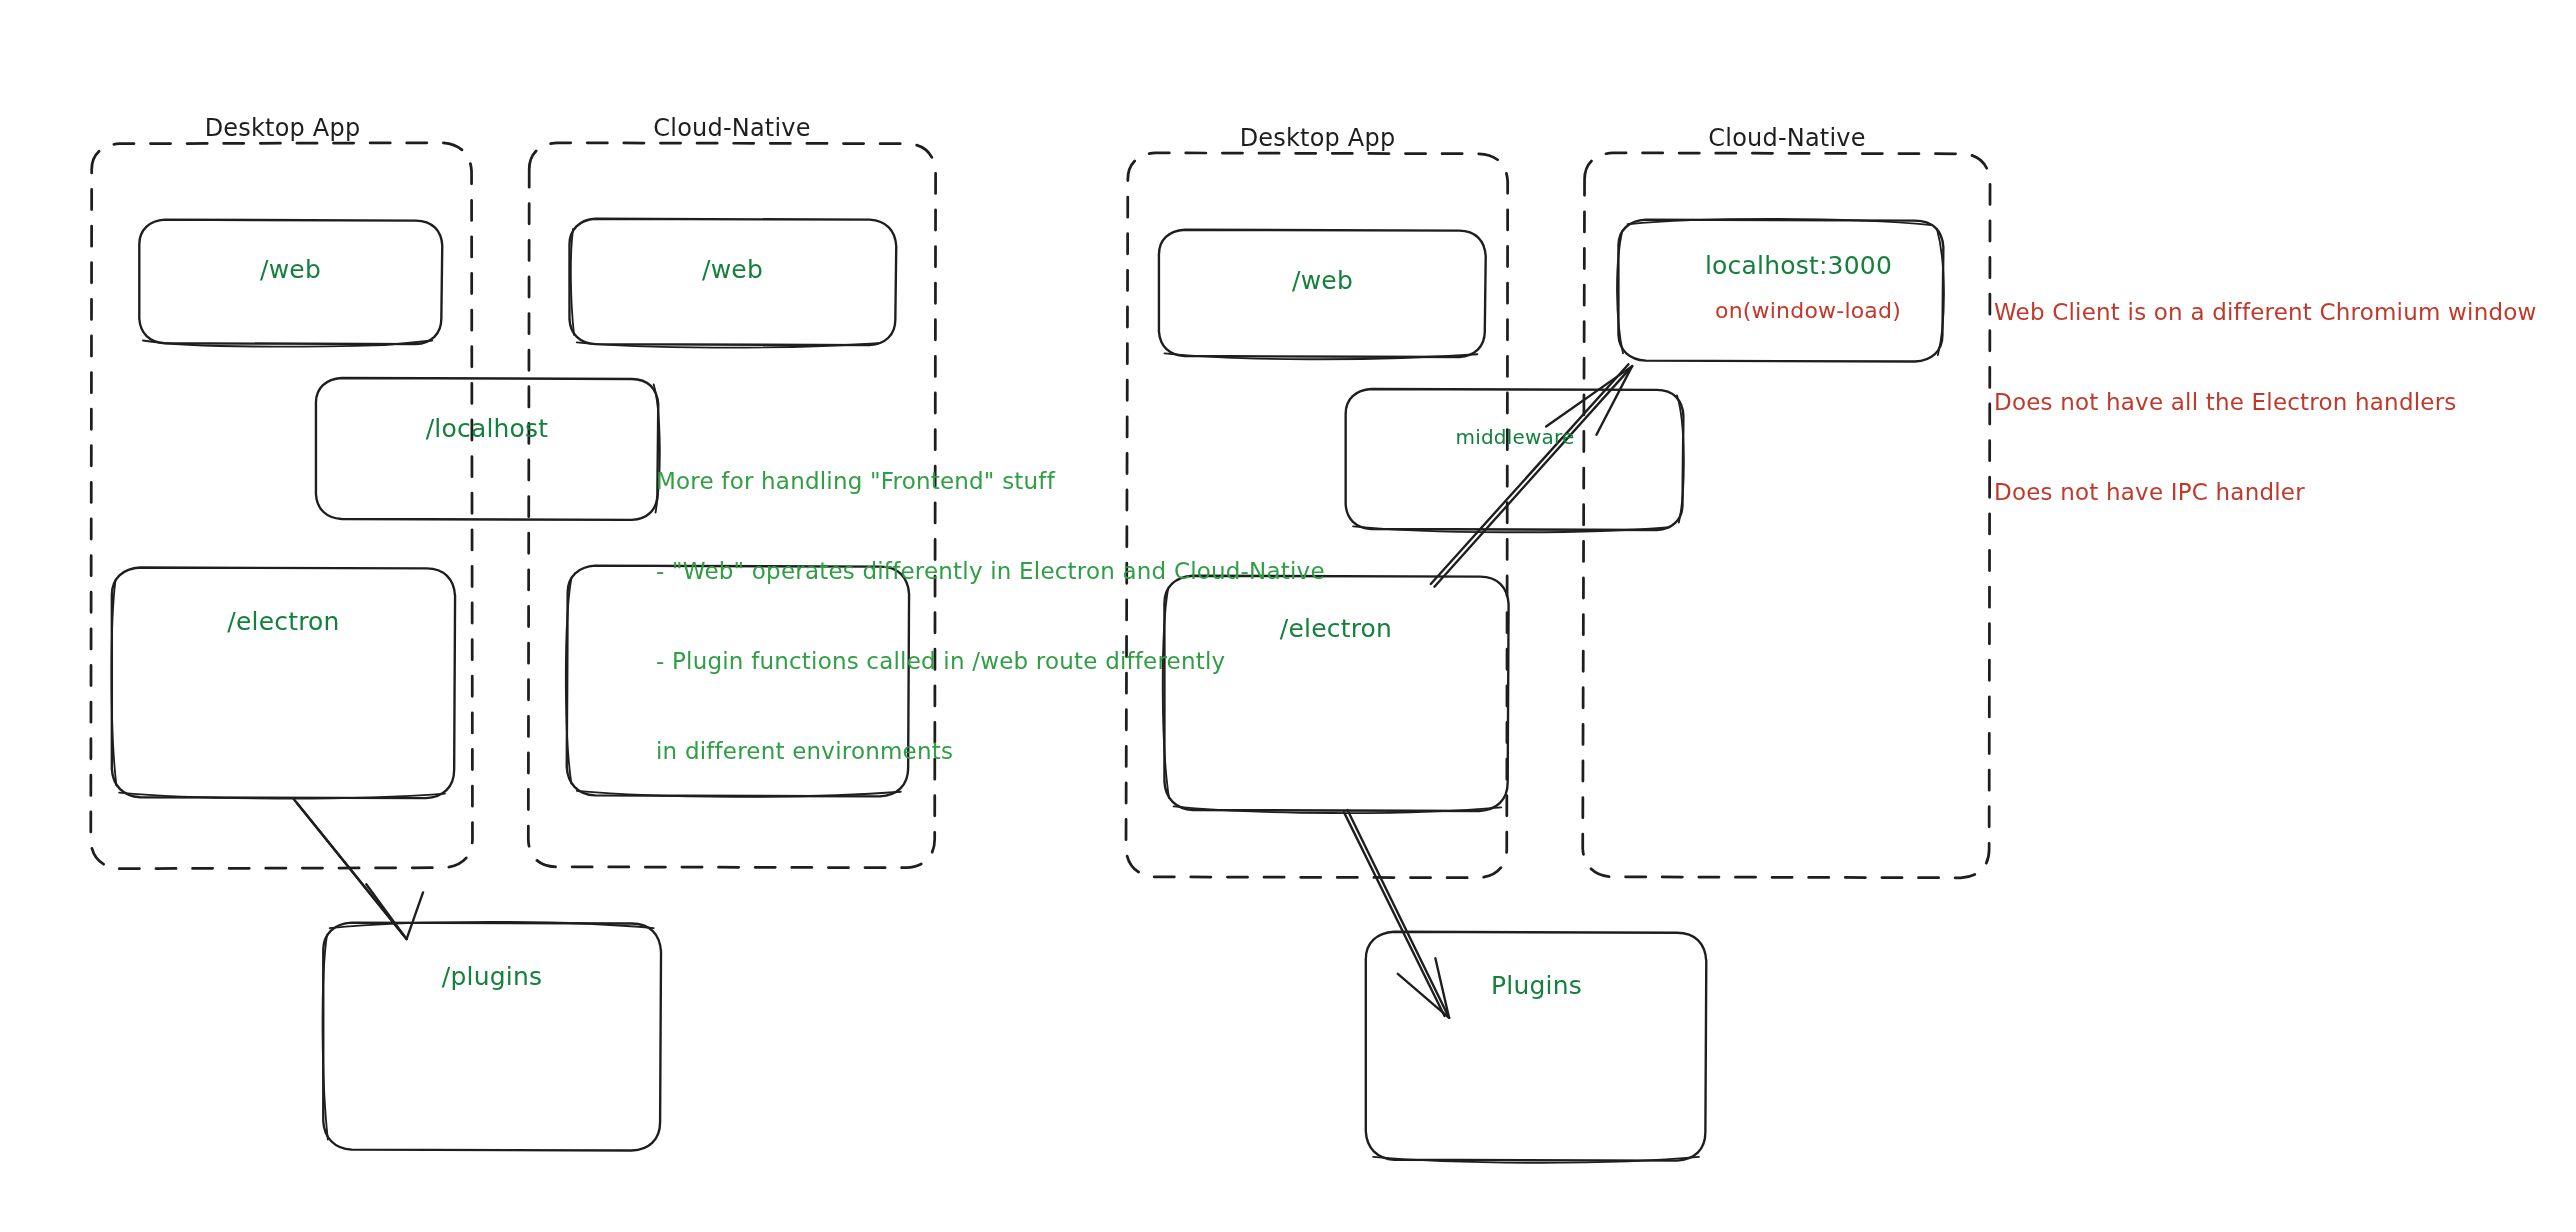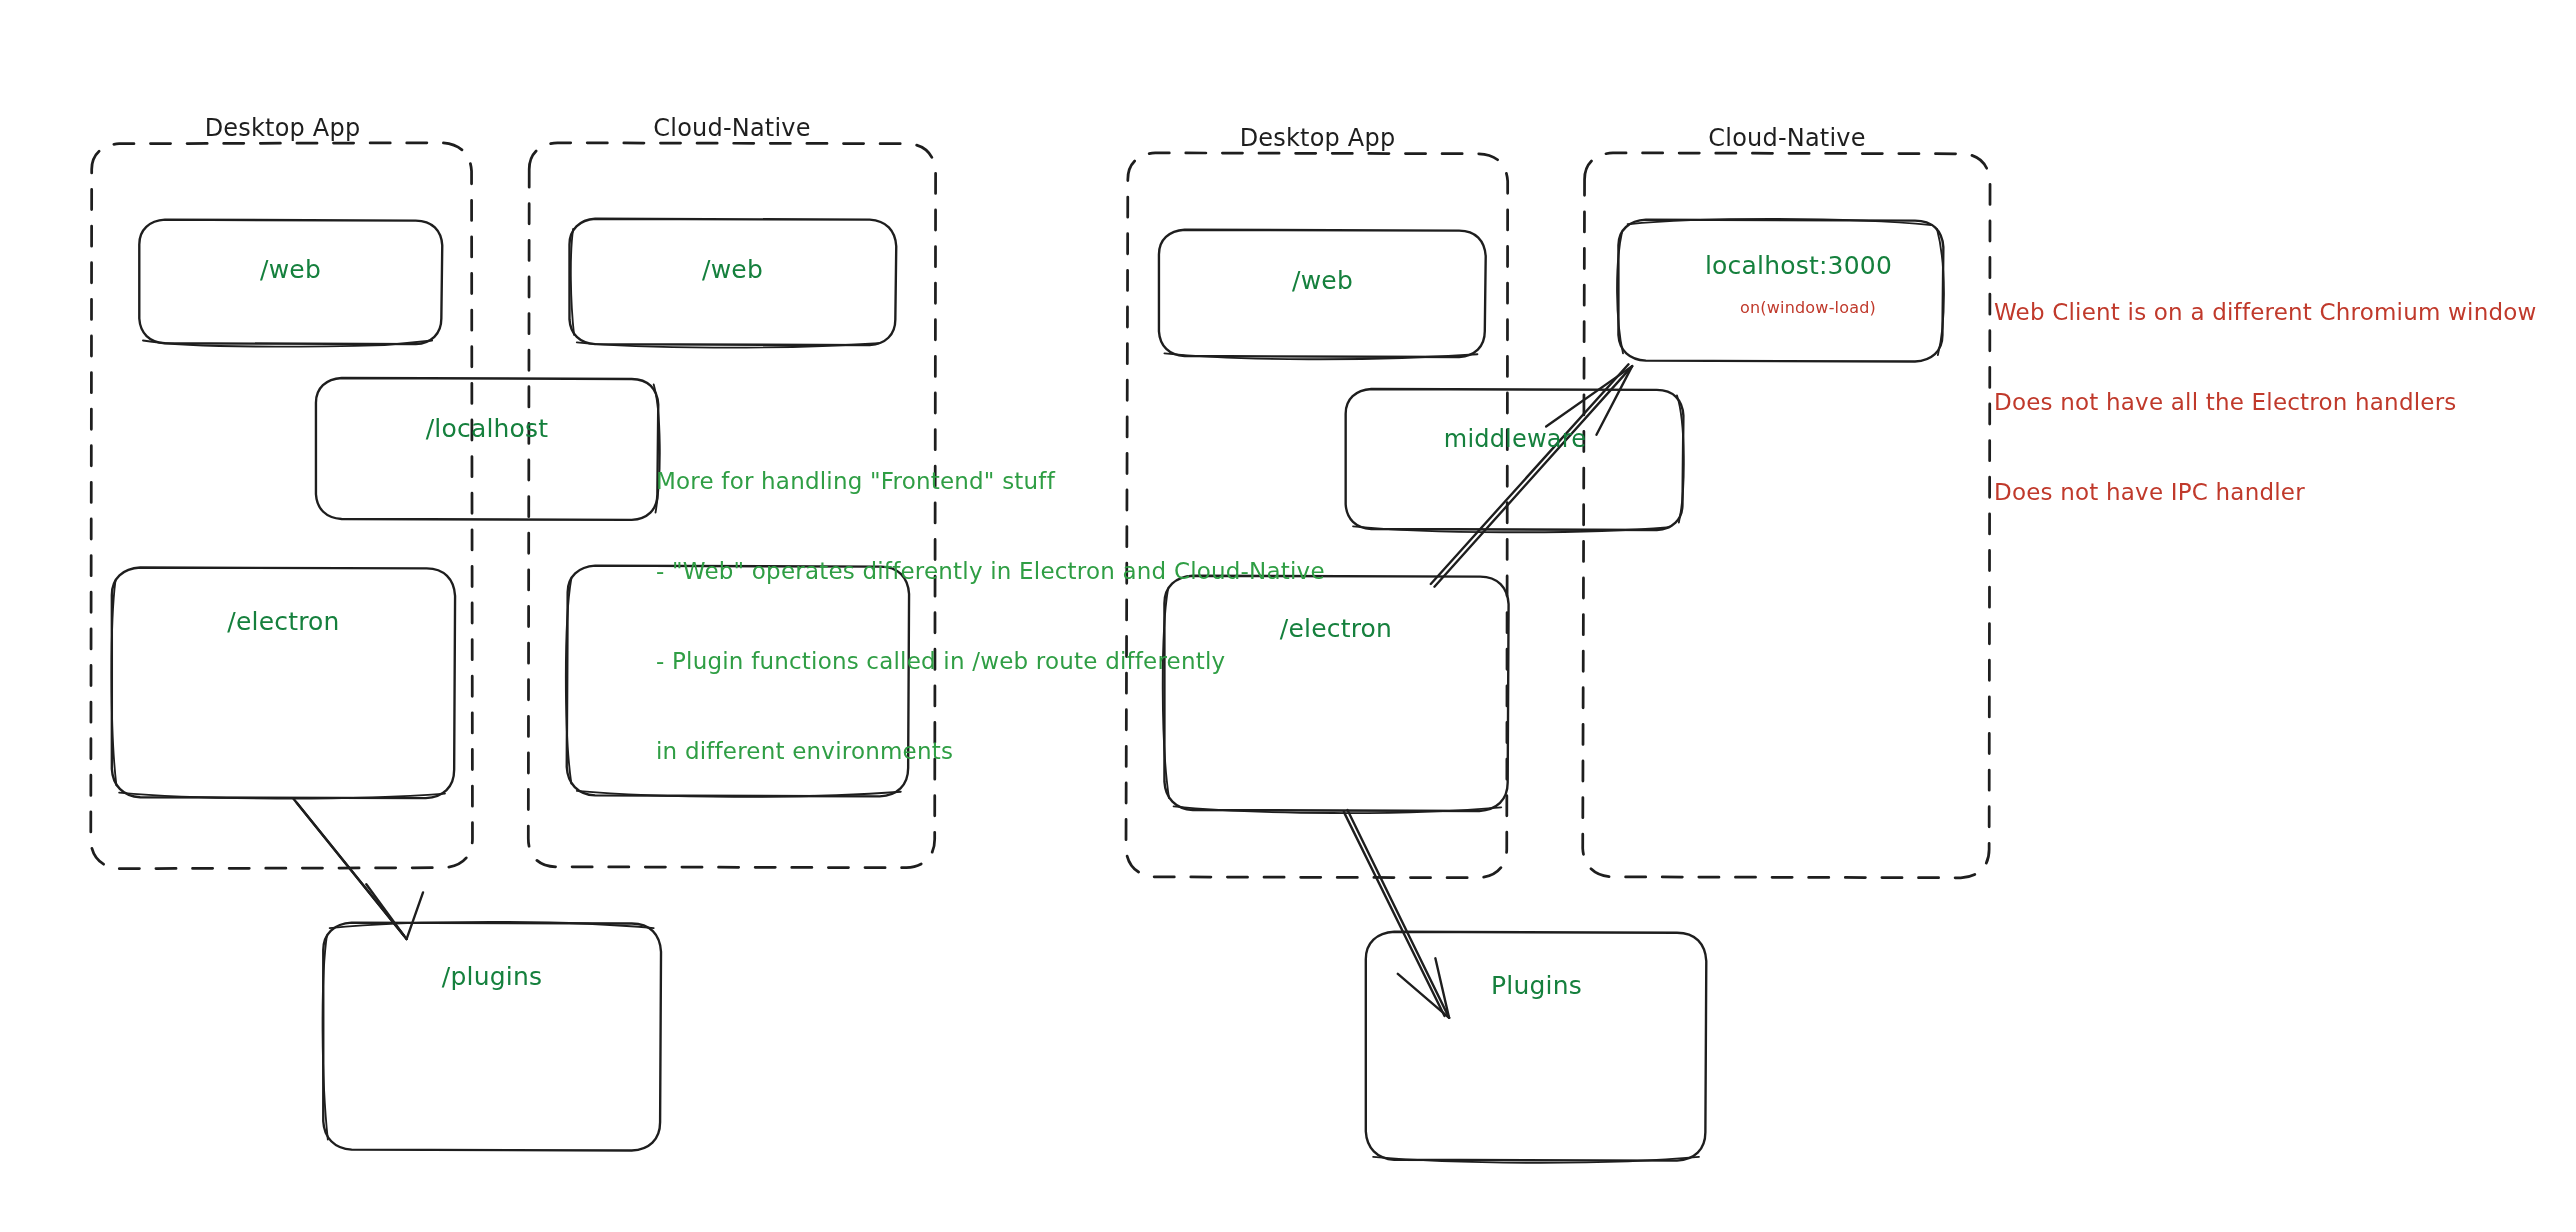--- a/index.html
+++ b/index.html
@@ -275,25 +275,25 @@
   <div class="nodebox" style="left:323px; top:945px; width:338px; height:206px;">
     <div class="txt boxlabel lbl">/plugins</div>
   </div>
 
   <div class="nodebox" style="left:1159px; top:249px; width:327px; height:108px;">
     <div class="txt boxlabel lbl">/web</div>
   </div>
 
   <div class="nodebox" style="left:1618px; top:240px; width:325px; height:122px;padding-left:36px;">
     <div class="txt boxlabel lbl" style="top:11px;">localhost:3000</div>
-    <div class="txt boxlabel-red" style="left:55px; top:58px; width:270px; color:#c0392b; font-size:16px;">on(window-load)</div>
+    <div class="txt boxlabel-red" style="left:55px; top:58px; width:270px; color:#c0392b; font-size:22px;">on(window-load)</div>
   </div>
 
   <div class="nodebox" style="left:1346px; top:408px; width:338px; height:122px;">
-    <div class="txt boxlabel lbl" style="font-size:24px;text-align:center;">middleware</div>
+    <div class="txt boxlabel lbl" style="font-size:20px;text-align:center;">middleware</div>
   </div>
 
   <div class="nodebox" style="left:1164px; top:597px; width:344px; height:214px;">
     <div class="txt boxlabel lbl">/electron</div>
   </div>
 
   <div class="nodebox" style="left:1366px; top:954px; width:341px; height:207px;">
     <div class="txt boxlabel lbl">Plugins</div>
   </div>
 

